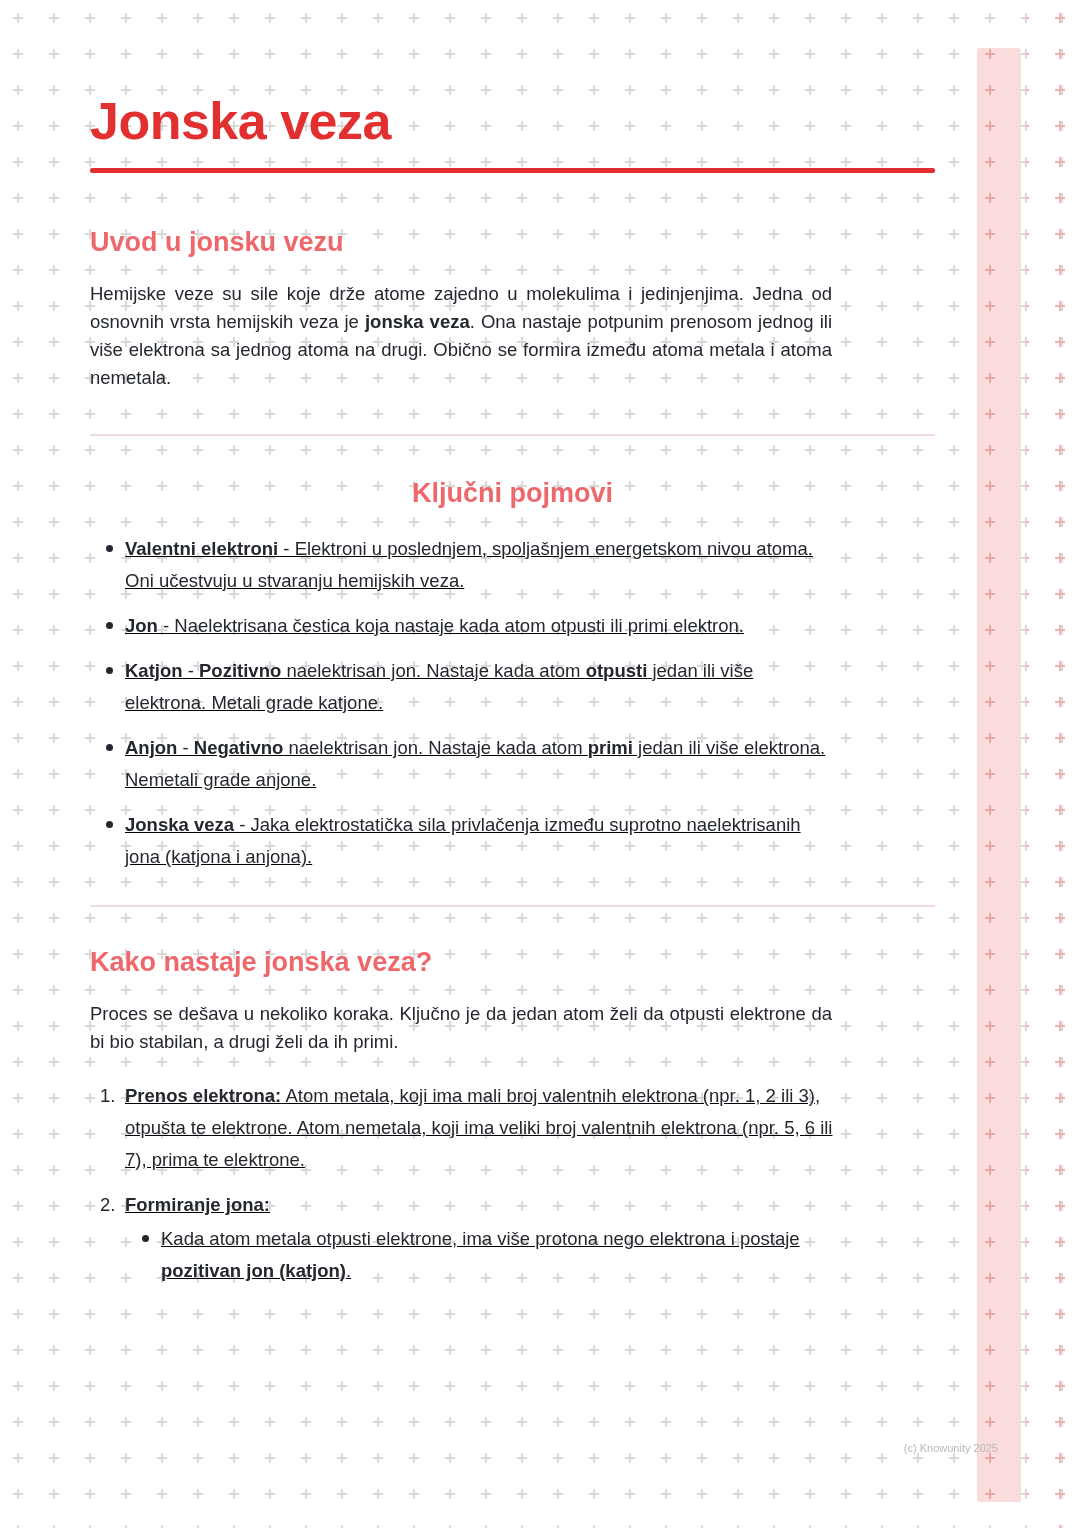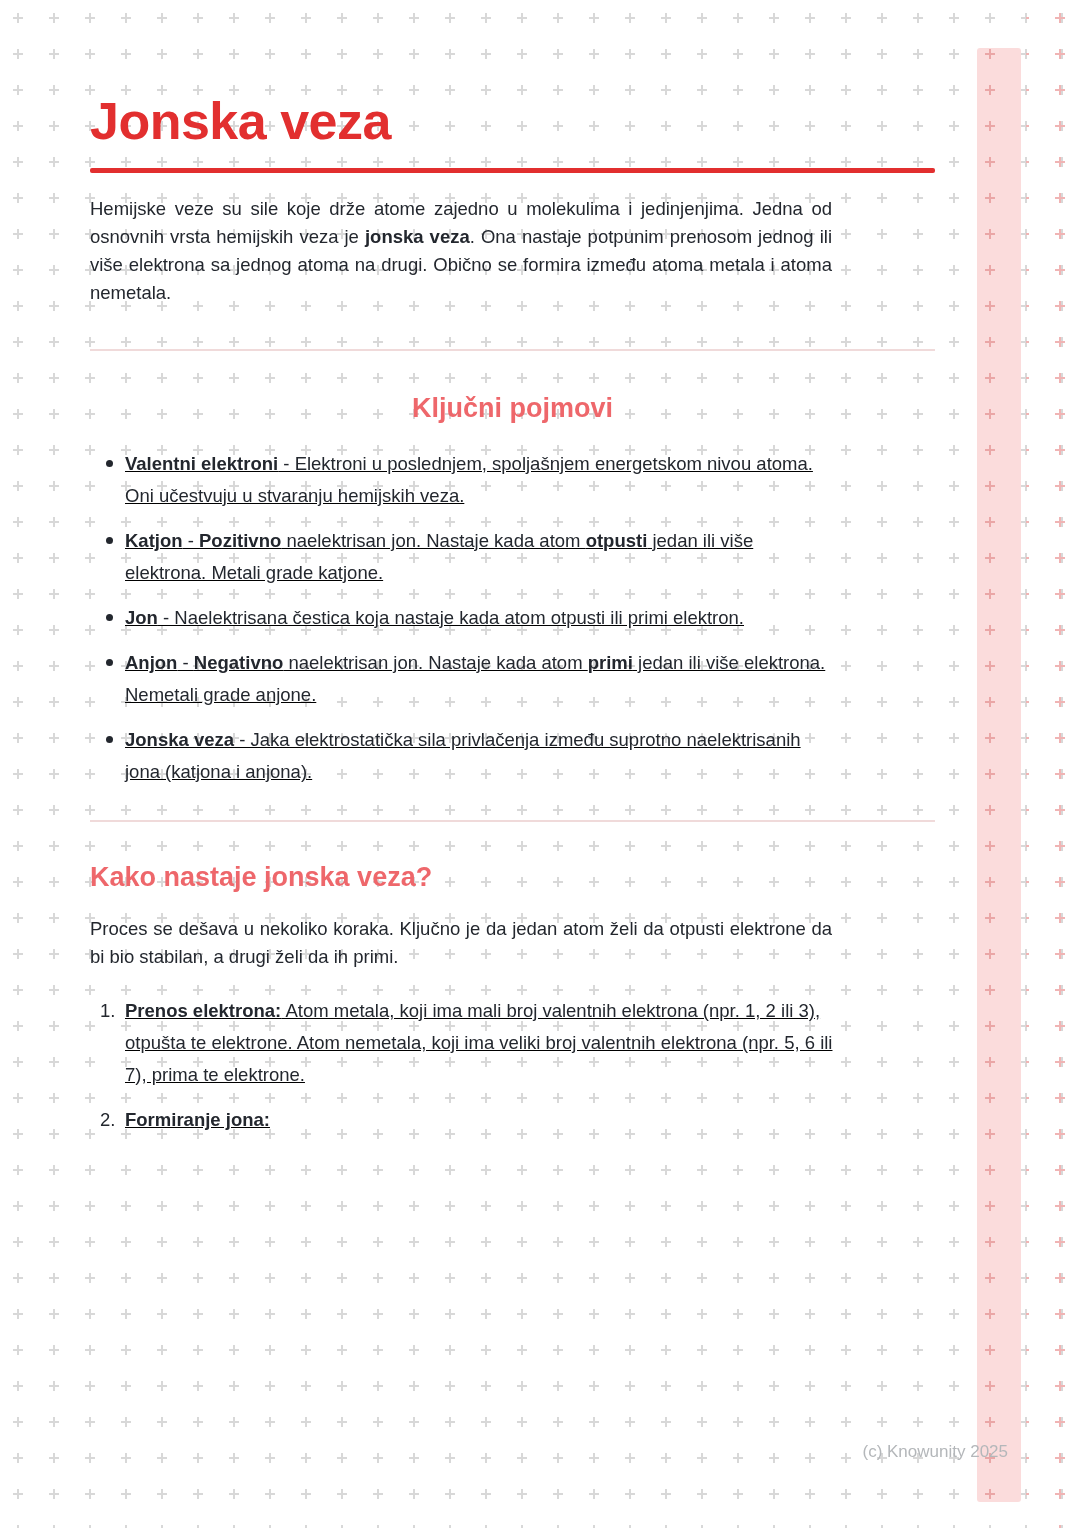--- a/index.html
+++ b/index.html
@@ -85,53 +85,54 @@
   }
   .num{position:absolute;left:10px;top:0;}
   .sub-list{list-style:none;margin-top:2px;}
   .sub-list>li{
     position:relative;padding-left:36px;margin-bottom:0;
     font-size:18.5px;line-height:32px;color:var(--body_text);
   }
   .sub-list .dot{left:17px;}
   .b{font-weight:700;}
   .footer-credit{
-    position:absolute;top:1442px;right:72px;
-    font-size:17px;color:var(--footer_gray);
+    position:absolute;top:1442px;right:82px;
+    font-size:11px;color:var(--footer_gray);
   }
 </style>
 </head>
 <body>
 
 <div class="page">
   <div class="pink-stripe"></div>
   <div class="pink-zone"></div>
 
   <div class="content">
 
     <h1 class="doc-title">Jonska veza</h1>
     <div class="title-rule"></div>
 
+    <h2 class="section-heading mt-intro">Uvod u jonsku vezu</h2>
     <p class="body-par"><span>Hemijske veze su sile koje drže atome zajedno u molekulima i jedinjenjima. Jedna od osnovnih vrsta hemijskih veza je </span><span class="b">jonska veza</span><span>. Ona nastaje potpunim prenosom jednog ili više elektrona sa jednog atoma na drugi. Obično se formira između atoma metala i atoma nemetala.</span></p>
 
     <div class="soft-divider mt-div1"></div>
 
     <h2 class="section-heading mt-key">Ključni pojmovi</h2>
     <ul class="bullet-list">
       <li>
         <span class="dot"></span>
         <span class="li-text"><span class="b">Valentni elektroni</span><span> - Elektroni u poslednjem, spoljašnjem energetskom nivou atoma. Oni učestvuju u stvaranju hemijskih veza.</span></span>
       </li>
       <li>
         <span class="dot"></span>
-        <span class="li-text"><span class="b">Katjon</span><span> - </span><span class="b">Pozitivno</span><span> naelektrisan jon. Nastaje kada atom </span><span class="b">otpusti</span><span> jedan ili više elektrona. Metali grade katjone.</span></span>
+        <span class="li-text"><span class="b">Jon</span><span> - Naelektrisana čestica koja nastaje kada atom otpusti ili primi elektron.</span></span>
       </li>
       <li>
         <span class="dot"></span>
-        <span class="li-text"><span class="b">Jon</span><span> - Naelektrisana čestica koja nastaje kada atom otpusti ili primi elektron.</span></span>
+        <span class="li-text"><span class="b">Katjon</span><span> - </span><span class="b">Pozitivno</span><span> naelektrisan jon. Nastaje kada atom </span><span class="b">otpusti</span><span> jedan ili više elektrona. Metali grade katjone.</span></span>
       </li>
       <li>
         <span class="dot"></span>
         <span class="li-text"><span class="b">Anjon</span><span> - </span><span class="b">Negativno</span><span> naelektrisan jon. Nastaje kada atom </span><span class="b">primi</span><span> jedan ili više elektrona. Nemetali grade anjone.</span></span>
       </li>
       <li>
         <span class="dot"></span>
         <span class="li-text"><span class="b">Jonska veza</span><span> - Jaka elektrostatička sila privlačenja između suprotno naelektrisanih jona (katjona i anjona).</span></span>
       </li>
     </ul>
@@ -142,19 +143,25 @@
     <p class="body-par"><span>Proces se dešava u nekoliko koraka. Ključno je da jedan atom želi da otpusti elektrone da bi bio stabilan, a drugi želi da ih primi.</span></p>
 
     <ol class="num-list">
       <li>
         <span class="num">1.</span>
         <span class="li-text"><span class="b">Prenos elektrona:</span><span> Atom metala, koji ima mali broj valentnih elektrona (npr. 1, 2 ili 3), otpušta te elektrone. Atom nemetala, koji ima veliki broj valentnih elektrona (npr. 5, 6 ili 7), prima te elektrone.</span></span>
       </li>
       <li>
         <span class="num">2.</span>
         <span class="li-text"><span class="b">Formiranje jona:</span></span>
+        <ul class="sub-list">
+          <li>
+            <span class="dot"></span>
+            <span class="li-text"><span>Kada atom metala otpusti elektrone, ima više protona nego elektrona i postaje </span><span class="b">pozitivan jon (katjon)</span><span>.</span></span>
+          </li>
+        </ul>
       </li>
     </ol>
 
   </div>
 
   <div class="footer-credit">(c) Knowunity 2025</div>
 </div>
 
 </body></html>

